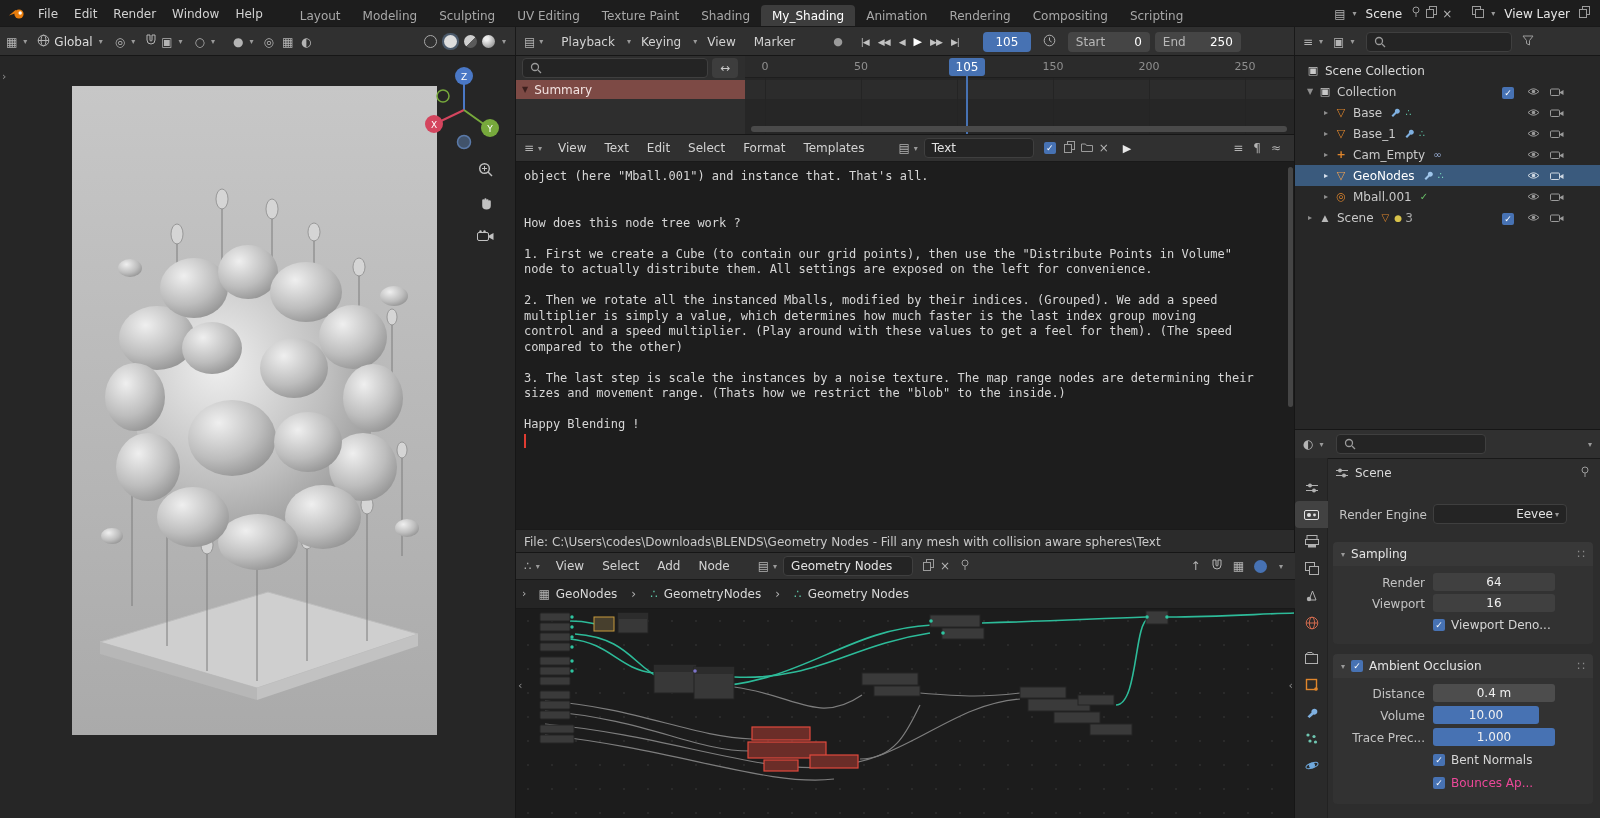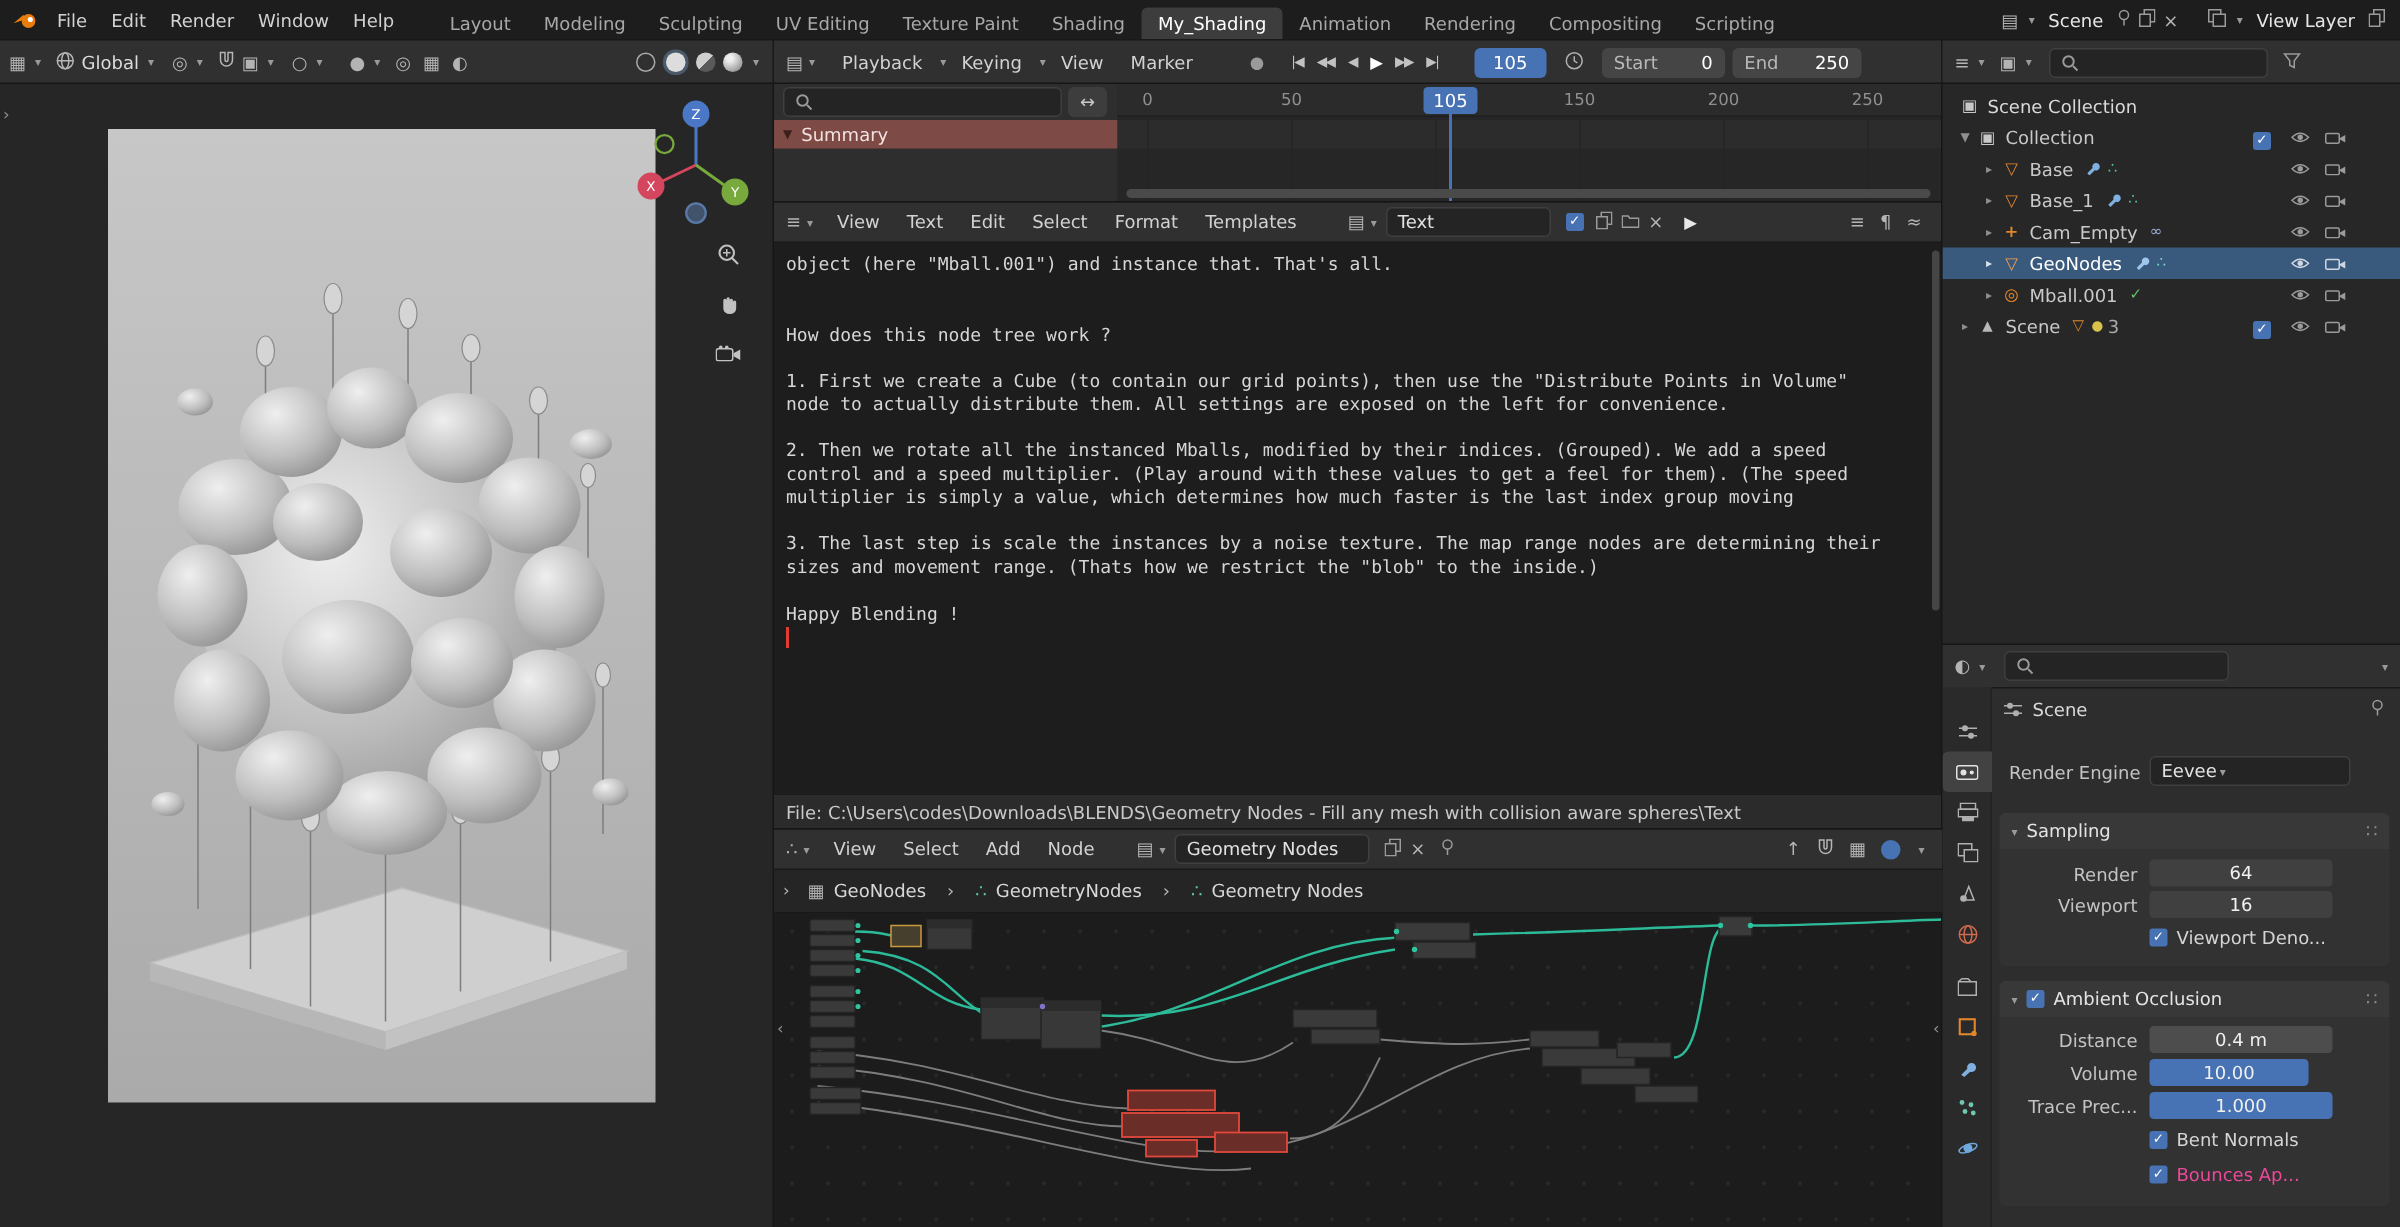--- a/index.html
+++ b/index.html
@@ -351,22 +351,23 @@
     <div class="r" style="left:0;top:26px;width:779px;height:368px;padding:8px 0 0 8px;">
       <div class="tline">object (here "Mball.001") and instance that. That's all.</div>
       <div class="tline"></div>
       <div class="tline"></div>
       <div class="tline">How does this node tree work ?</div>
       <div class="tline"></div>
       <div class="tline">1. First we create a Cube (to contain our grid points), then use the "Distribute Points in Volume"</div>
       <div class="tline">node to actually distribute them. All settings are exposed on the left for convenience.</div>
       <div class="tline"></div>
       <div class="tline">2. Then we rotate all the instanced Mballs, modified by their indices. (Grouped). We add a speed</div>
+      <div class="tline">multiplier is simply a value, which determines how much faster is the last index group moving</div>
       <div class="tline">control and a speed multiplier. (Play around with these values to get a feel for them). (The speed</div>
-      <div class="tline">multiplier is simply a value, which determines how much faster is the last index group moving</div>
+      <div class="tline">compared to the other)</div>
       <div class="tline"></div>
       <div class="tline">3. The last step is scale the instances by a noise texture. The map range nodes are determining their</div>
       <div class="tline">sizes and movement range. (Thats how we restrict the "blob" to the inside.)</div>
       <div class="tline"></div>
       <div class="tline">Happy Blending !</div>
       <div style="width:2px;height:14px;background:#e03c32;margin-top:1px;"></div>
     </div>
     <div class="r" style="right:2px;top:32px;width:5px;height:240px;background:#454545;border-radius:3px;"></div>
     <div class="r flex" style="left:0;top:394px;width:779px;height:24px;background:#2b2b2b;border-top:1px solid #1a1a1a;padding:0 8px;">
       <span style="color:#c9c9c9;">File: C:\Users\codes\Downloads\BLENDS\Geometry Nodes - Fill any mesh with collision aware spheres\Text</span>
@@ -739,21 +740,21 @@
             <circle cx="9" cy="8.5" r="2" fill="#b0b0b0"></circle>
           </svg>
         <span style="color:#dadada;">Scene</span>
       </div>
       <span style="position:absolute;right:10px;top:8px;"><svg width="10" height="12">
             <circle cx="5" cy="4" r="3" fill="none" stroke="#9b9b9b"></circle>
             <line x1="5" y1="7" x2="5" y2="11" stroke="#9b9b9b"></line>
           </svg></span>
 
       <span class="plabel" style="left:0;top:50px;width:98px;">Render Engine</span>
-      <div class="tfield" style="position:absolute;left:104px;top:46px;width:134px;justify-content:flex-start;">
+      <div class="tfield" style="position:absolute;left:104px;top:46px;width:134px;justify-content:flex-end;">
         <span>Eevee</span>
         <span class="chv">▾</span>
       </div>
 
       <div class="r" style="left:4px;top:84px;width:260px;">
         <div class="panel-hd">
           <span class="chv" style="margin:0;">▾</span>
           <span>Sampling</span>
           <span style="margin-left:auto;color:#8a8a8a;">∷</span>
         </div>

